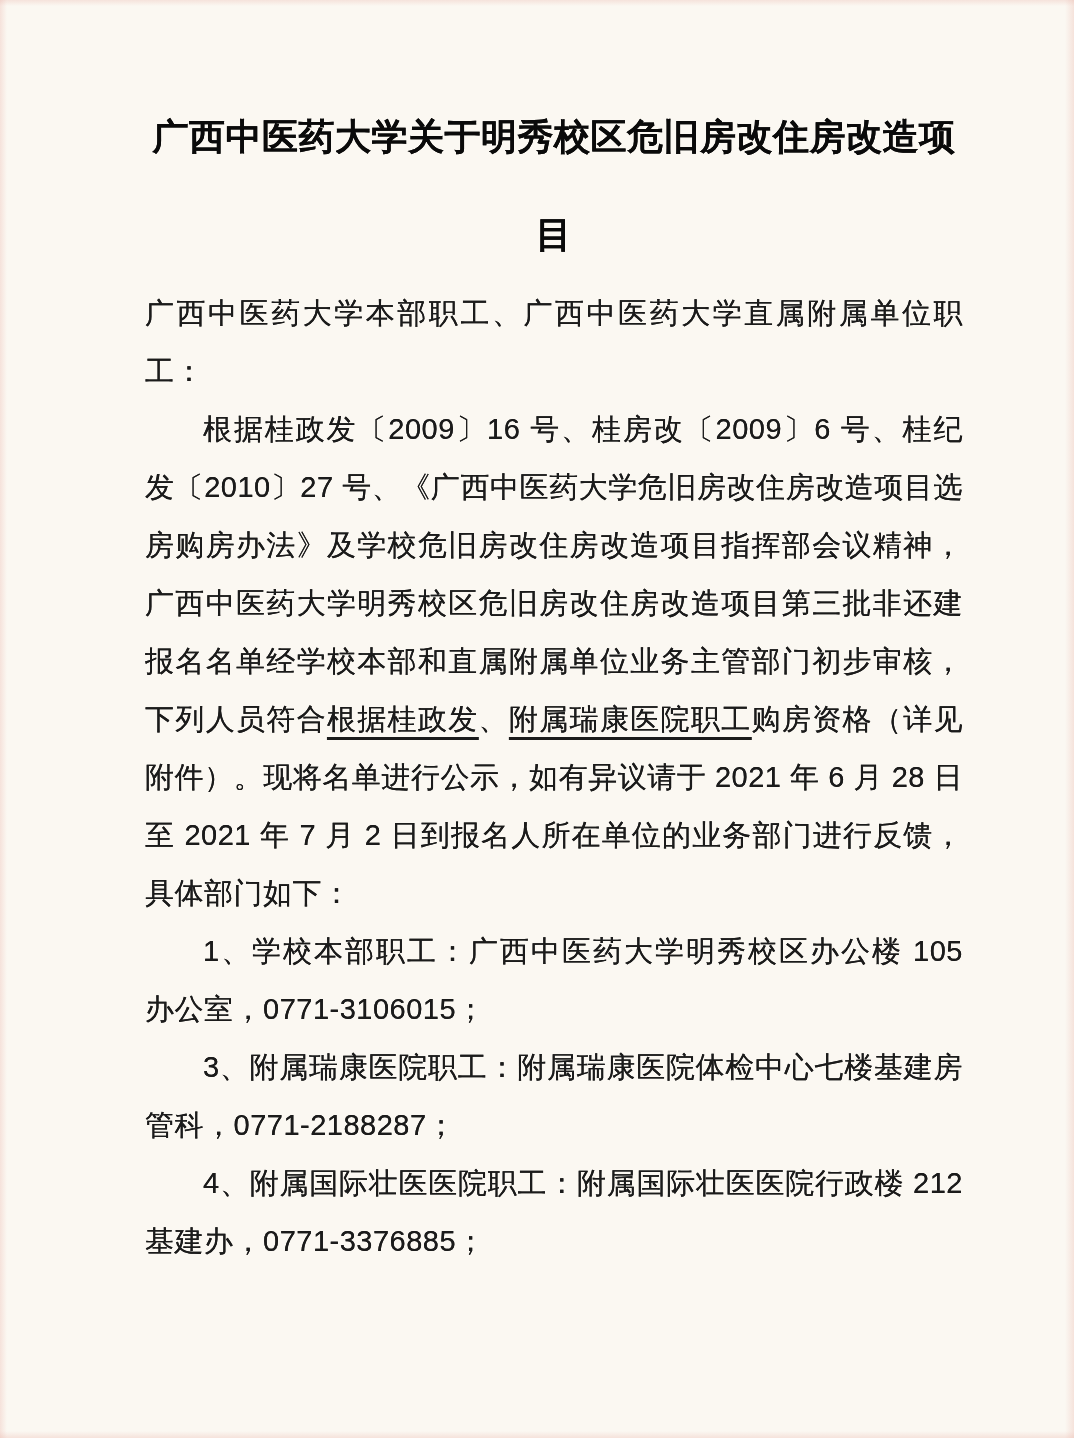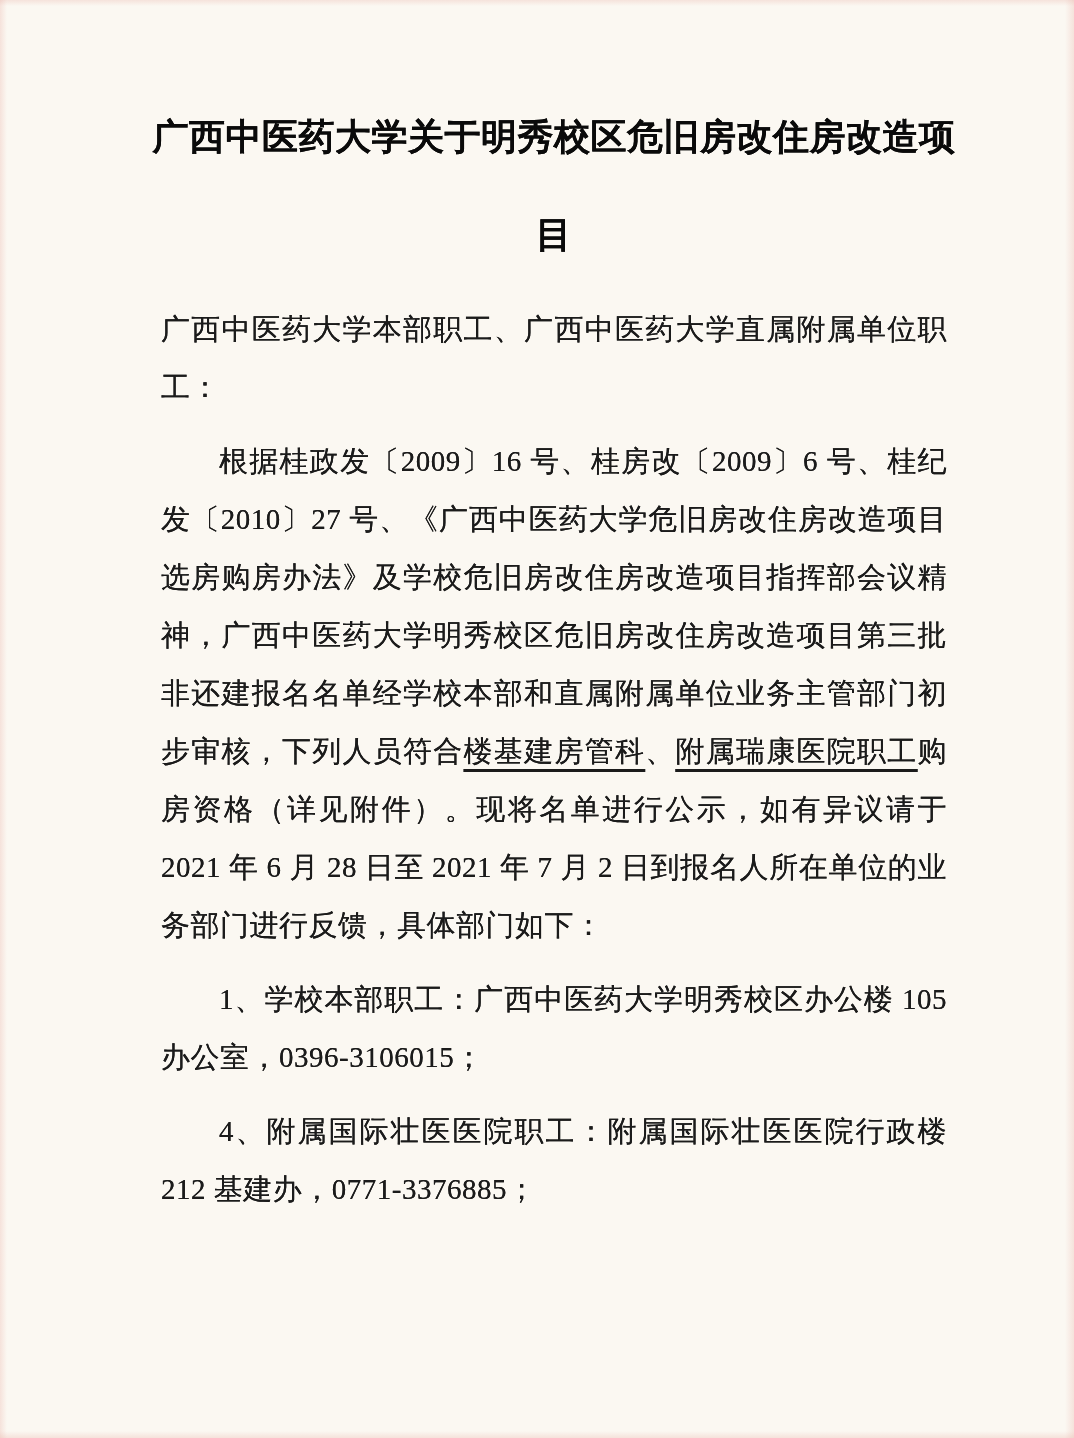--- a/index.html
+++ b/index.html
@@ -10,21 +10,21 @@
   *{margin:0;padding:0;box-sizing:border-box;}
   html,body{background:#e9e6e0;}
   .page{
     position:relative;
     width:1074px;
     height:1438px;
     margin:0 auto;
     overflow:hidden;
     padding:0 111px 12px 145px;
     color:var(--ink);
-    font-family:Liberation Serif, serif;
+    font-family:Liberation Sans, sans-serif;
     background:
       linear-gradient(to right, var(--edge-tint) 0, rgba(255,255,255,0) 7px),
       linear-gradient(to left, var(--edge-tint) 0, rgba(255,255,255,0) 9px),
       linear-gradient(to bottom, var(--edge-tint) 0, rgba(255,255,255,0) 6px),
       linear-gradient(to top, var(--edge-tint) 0, rgba(255,255,255,0) 7px),
       var(--paper);
   }
   .title{
     margin-top:88px;
     text-align:center;
@@ -35,35 +35,36 @@
     letter-spacing:0.5px;
     text-shadow:0 0 0.5px #0a0a0a;
   }
   .title .tl{display:block;}
   .doc-body{
     font-size:29px;
     line-height:58px;
     text-align:justify;
     letter-spacing:0.5px;
   }
-  .para{margin:16px;text-shadow:0 0 0.4px var(--ink);}
+  .para{margin:0;text-shadow:0 0 0.4px var(--ink);}
   .indent{text-indent:2em;}
   .u{
     text-decoration:underline;
     text-decoration-thickness:2.5px;
     text-underline-offset:8px;
   }
 </style>
 </head>
 <body>
 
 <div class="page">
   <h1 class="title">
     <span class="tl">广西中医药大学关于明秀校区危旧房改住房改造项目</span>
   </h1>
   <div class="doc-body">
     <p class="para">广西中医药大学本部职工、广西中医药大学直属附属单位职工：</p>
-    <p class="para indent"><span>根据桂政发〔2009〕16 号、桂房改〔2009〕6 号、桂纪发〔2010〕27 号、《广西中医药大学危旧房改住房改造项目选房购房办法》及学校危旧房改住房改造项目指挥部会议精神，广西中医药大学明秀校区危旧房改住房改造项目第三批非还建报名名单经学校本部和直属附属单位业务主管部门初步审核，下列人员符合</span><span class="u">楼基建房管科</span><span>、</span><span class="u">附属瑞康医院职工</span><span>购房资格（详见附件）。现将名单进行公示，如有异议请于 2021 年 6 月 28 日至 2021 年 7 月 2 日到报名人所在单位的业务部门进行反馈，具体部门如下：</span></p>
-    <p class="para indent">1、学校本部职工：广西中医药大学明秀校区办公楼 105 办公室，0396-3106015；</p>
+    <p class="para indent"><span>根据桂政发〔2009〕16 号、桂房改〔2009〕6 号、桂纪发〔2010〕27 号、《广西中医药大学危旧房改住房改造项目选房购房办法》及学校危旧房改住房改造项目指挥部会议精神，广西中医药大学明秀校区危旧房改住房改造项目第三批非还建报名名单经学校本部和直属附属单位业务主管部门初步审核，下列人员符合</span><span class="u">根据桂政发</span><span>、</span><span class="u">附属瑞康医院职工</span><span>购房资格（详见附件）。现将名单进行公示，如有异议请于 2021 年 6 月 28 日至 2021 年 7 月 2 日到报名人所在单位的业务部门进行反馈，具体部门如下：</span></p>
+    <p class="para indent">1、学校本部职工：广西中医药大学明秀校区办公楼 105 办公室，0771-3106015；</p>
+    <p class="para indent">3、附属瑞康医院职工：附属瑞康医院体检中心七楼基建房管科，0771-2188287；</p>
     <p class="para indent">4、附属国际壮医医院职工：附属国际壮医医院行政楼 212 基建办，0771-3376885；</p>
 
   </div>
 </div>
 
 </body></html>

